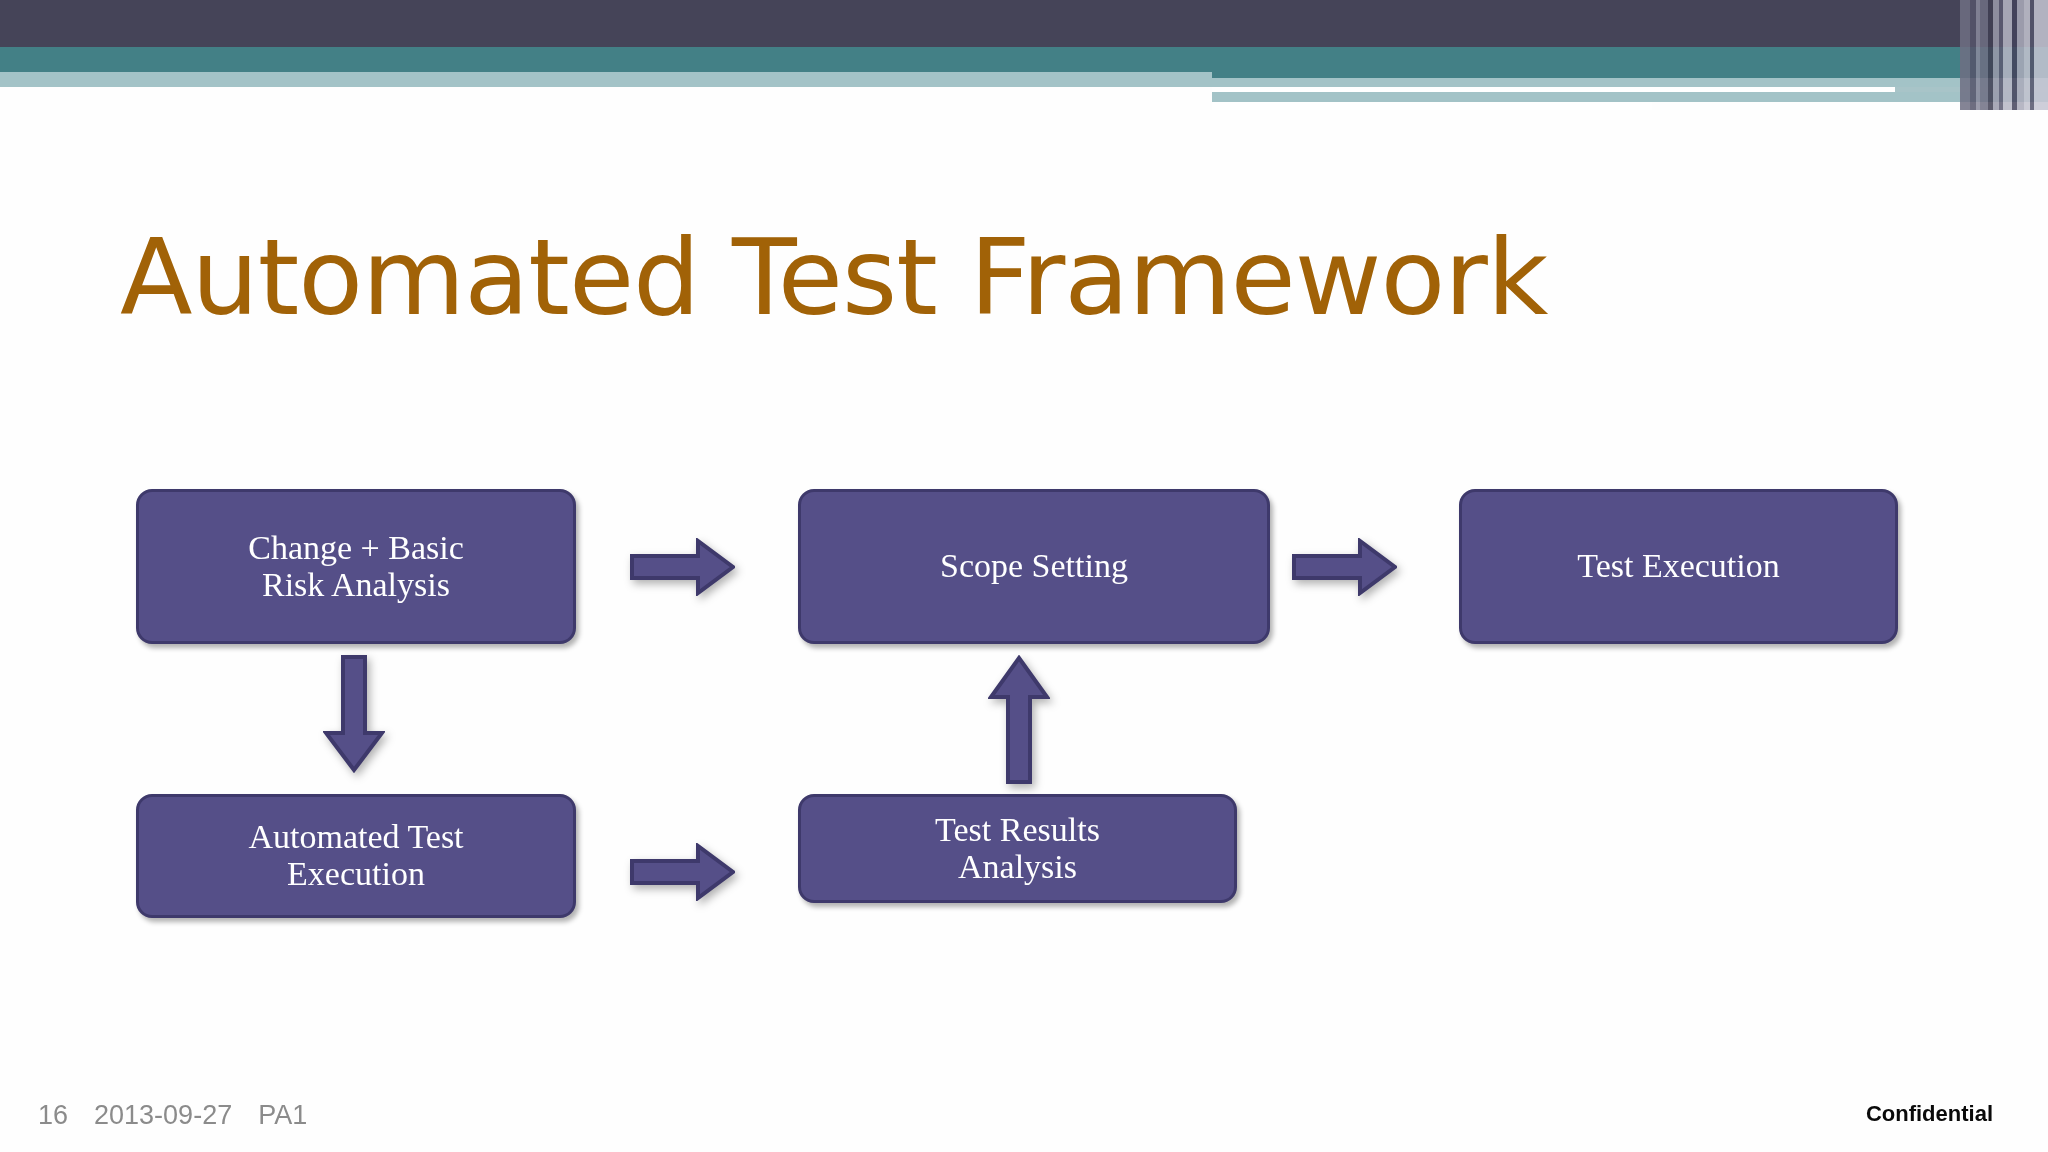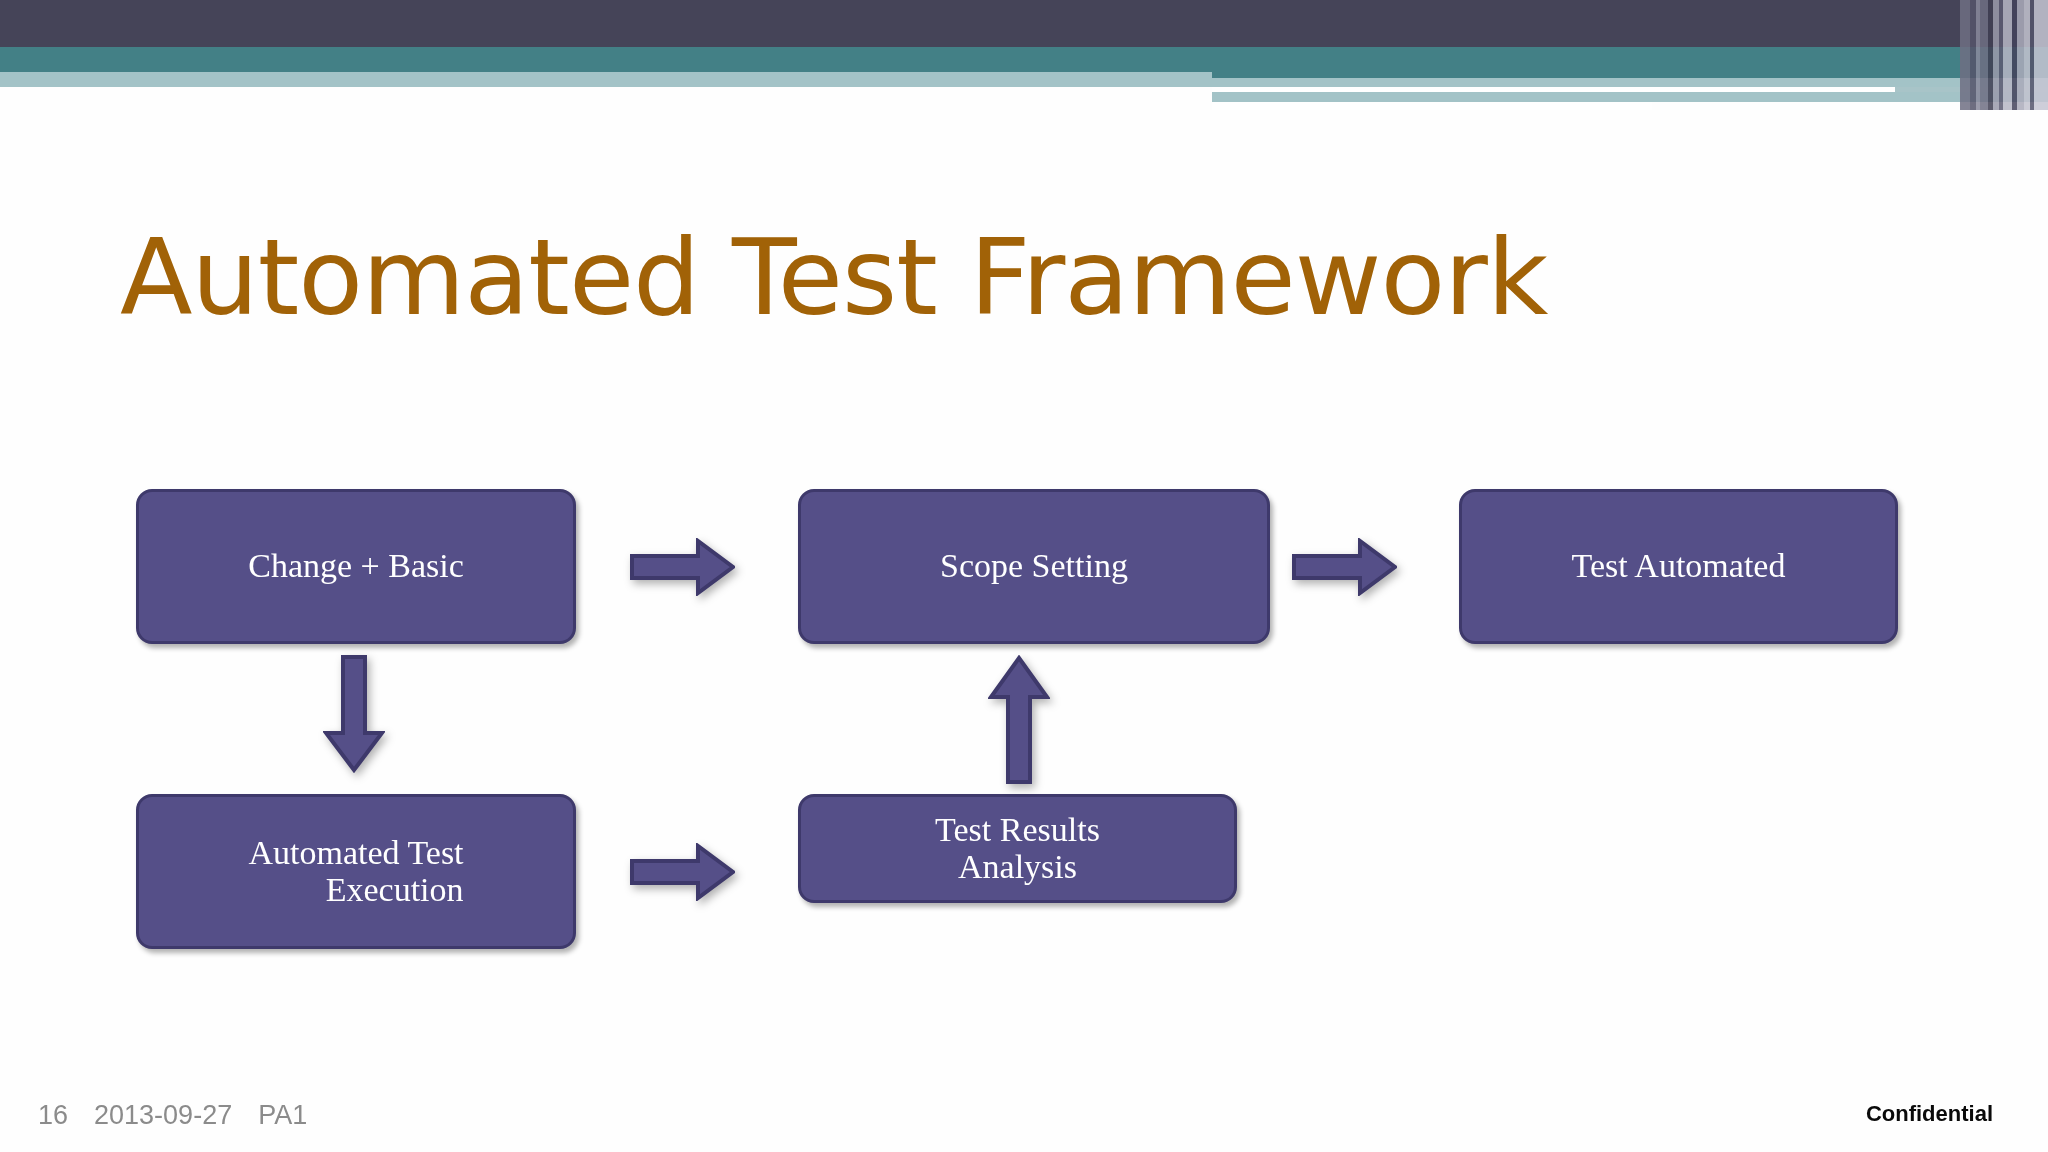--- a/index.html
+++ b/index.html
@@ -57,21 +57,21 @@
     display:flex;align-items:center;justify-content:center;
     text-align:center;
     box-sizing:border-box;
     padding:4px 10px;
   }
   .node span{display:block;}
 
   .n1{left:136px;top:489px;width:440px;height:155px;}
   .n2{left:798px;top:489px;width:472px;height:155px;}
   .n3{left:1459px;top:489px;width:439px;height:155px;}
-  .n4{left:136px;top:794px;width:440px;height:155px;text-align:right;}
+  .n4{left:136px;top:794px;width:440px;height:124px;}
   .n5{left:798px;top:794px;width:439px;height:109px;}
 
   
   .arrow{position:absolute;filter:drop-shadow(3px 4px 4px rgba(0,0,0,.30));}
   .a-r1{left:630px;top:538px;width:105px;height:58px;}
   .a-r2{left:1292px;top:538px;width:105px;height:58px;}
   .a-r3{left:630px;top:843px;width:105px;height:58px;}
   .a-down{left:323px;top:655px;width:62px;height:118px;}
   .a-up{left:988px;top:655px;width:62px;height:130px;}
 
@@ -121,32 +121,33 @@
       </div>
   </div>
 
   <div class="title">Automated Test Framework</div>
 
   <div class="diagram">
 
     <div class="node n1">
       <div>
         <span>Change + Basic</span>
+        <span>Risk Analysis</span>
       </div>
     </div>
 
     <div class="node n2">
       <div>
         <span>Scope Setting</span>
       </div>
     </div>
 
     <div class="node n3">
       <div>
-        <span>Test Automated</span>
+        <span>Test Execution</span>
       </div>
     </div>
 
     <div class="node n4">
       <div>
         <span>Automated Test</span>
         <span>Execution</span>
       </div>
     </div>
 

